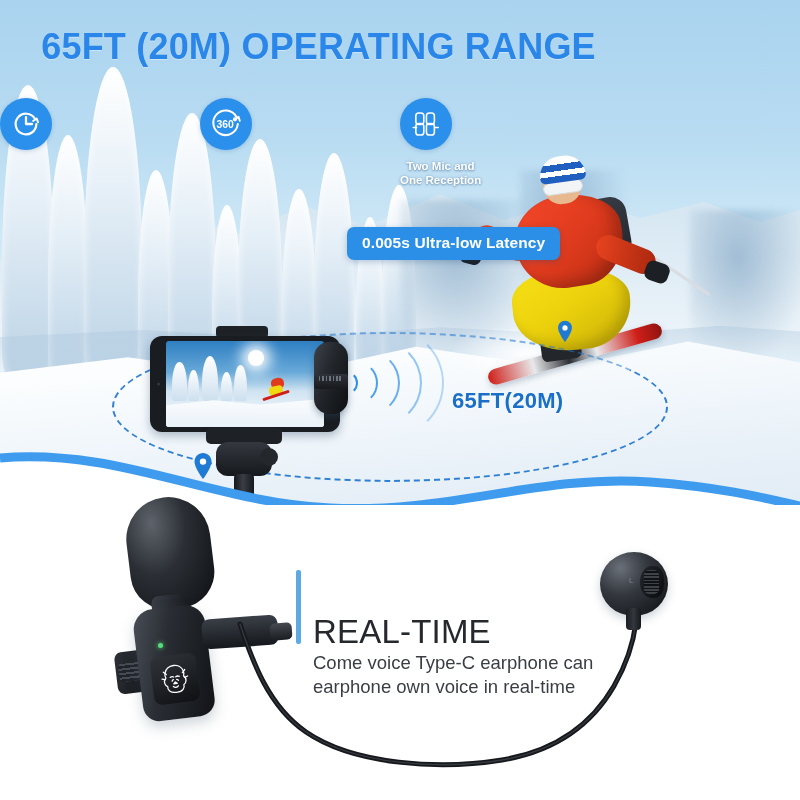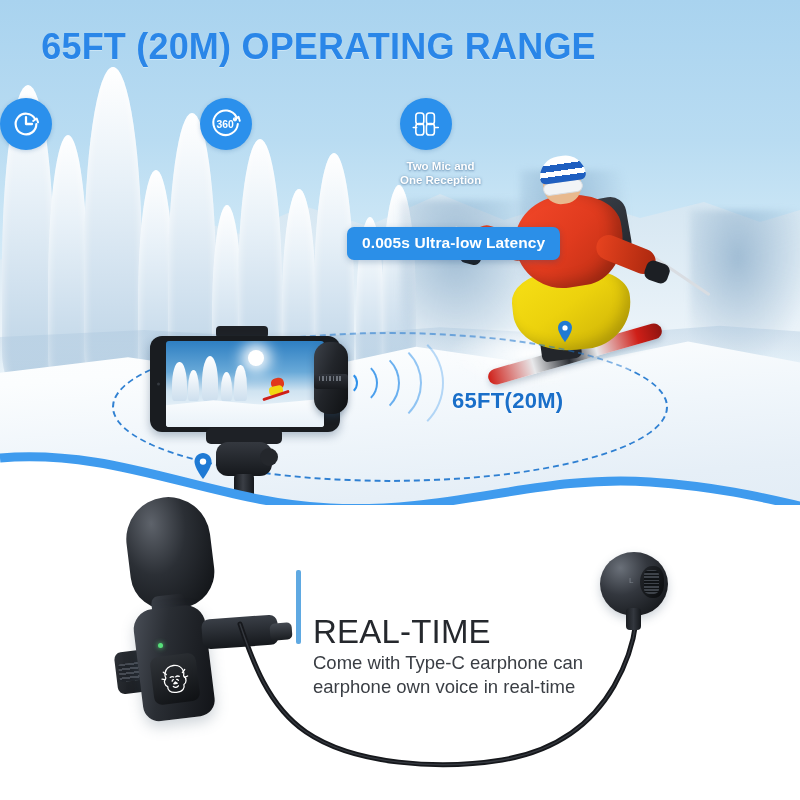--- a/index.html
+++ b/index.html
@@ -456,16 +456,16 @@
   <div class="ear">
     <div class="ear-bud"></div>
     <div class="ear-inner"></div>
     <div class="ear-grill"></div>
     <div class="ear-L">L</div>
     <div class="ear-stem"></div>
   </div>
 
   <div class="accentBar"></div>
   <div class="h2thin">REAL-TIME</div>
-  <div class="sub1">Come with Type-C earphone can</div>
+  <div class="sub1">Come voice Type-C earphone can</div>
   <div class="sub2">earphone own voice in real-time</div>
 
 </div>
 
 </body></html>

